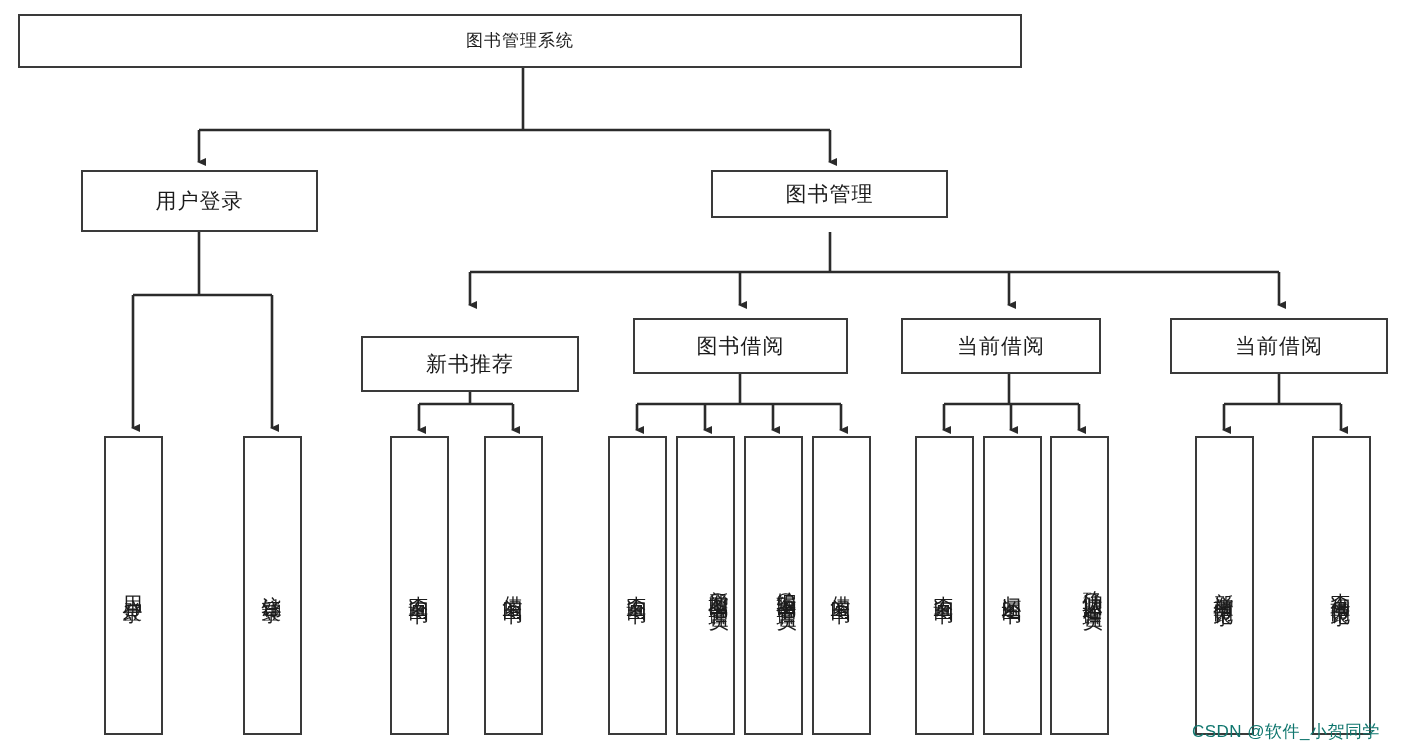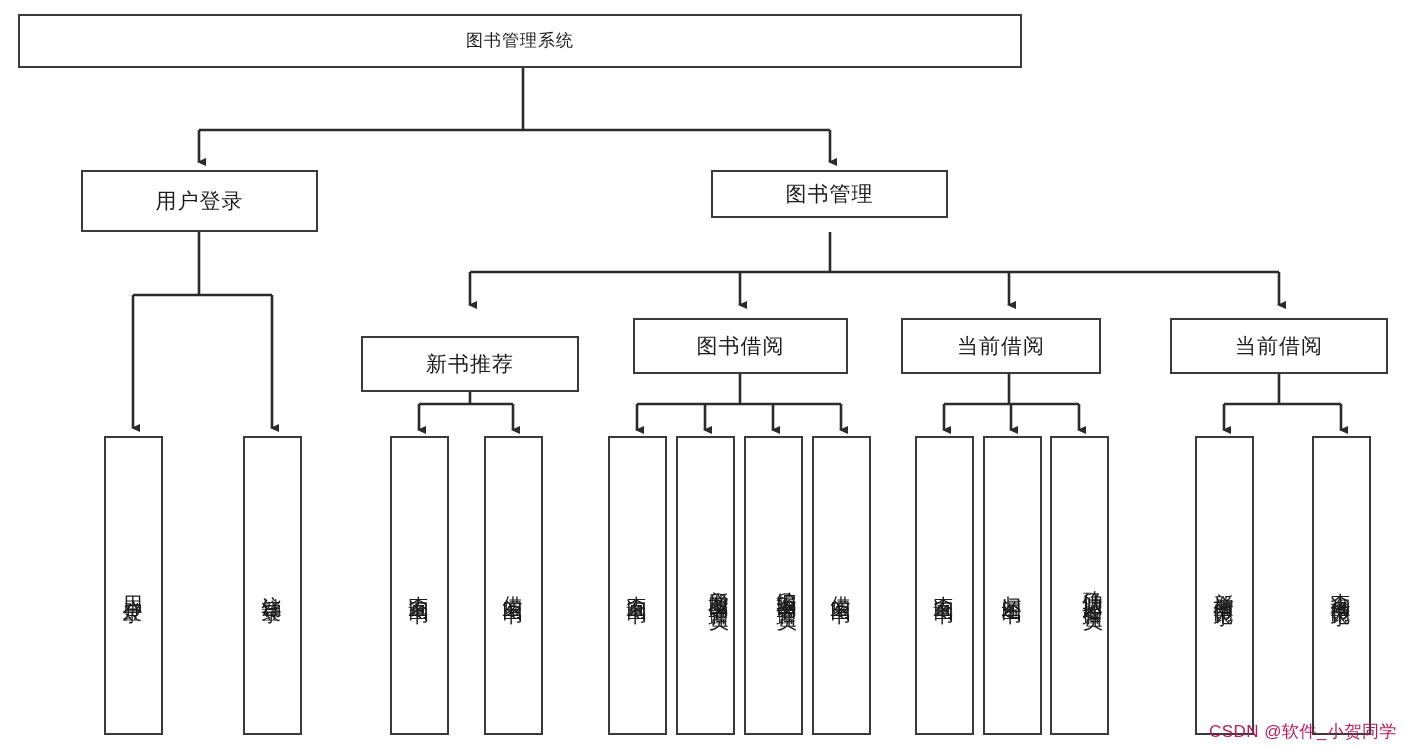--- a/index.html
+++ b/index.html
@@ -56,24 +56,24 @@
   }
   .node-text {
     display: block;
     white-space: nowrap;
   }
   #root-node {
     font-size: 17px;
   }
   .watermark {
     position: absolute;
-    right: 8px;
+    right: 25px;
     bottom: 4px;
     font-size: 17px;
-    color: #be185d;
+    color: #0f766e;
     letter-spacing: 0.5px;
     white-space: nowrap;
   }
 </style>
 </head>
 <body>
 
 <div id="canvas">
 
   <svg class="edges" viewBox="0 0 1405 747">

